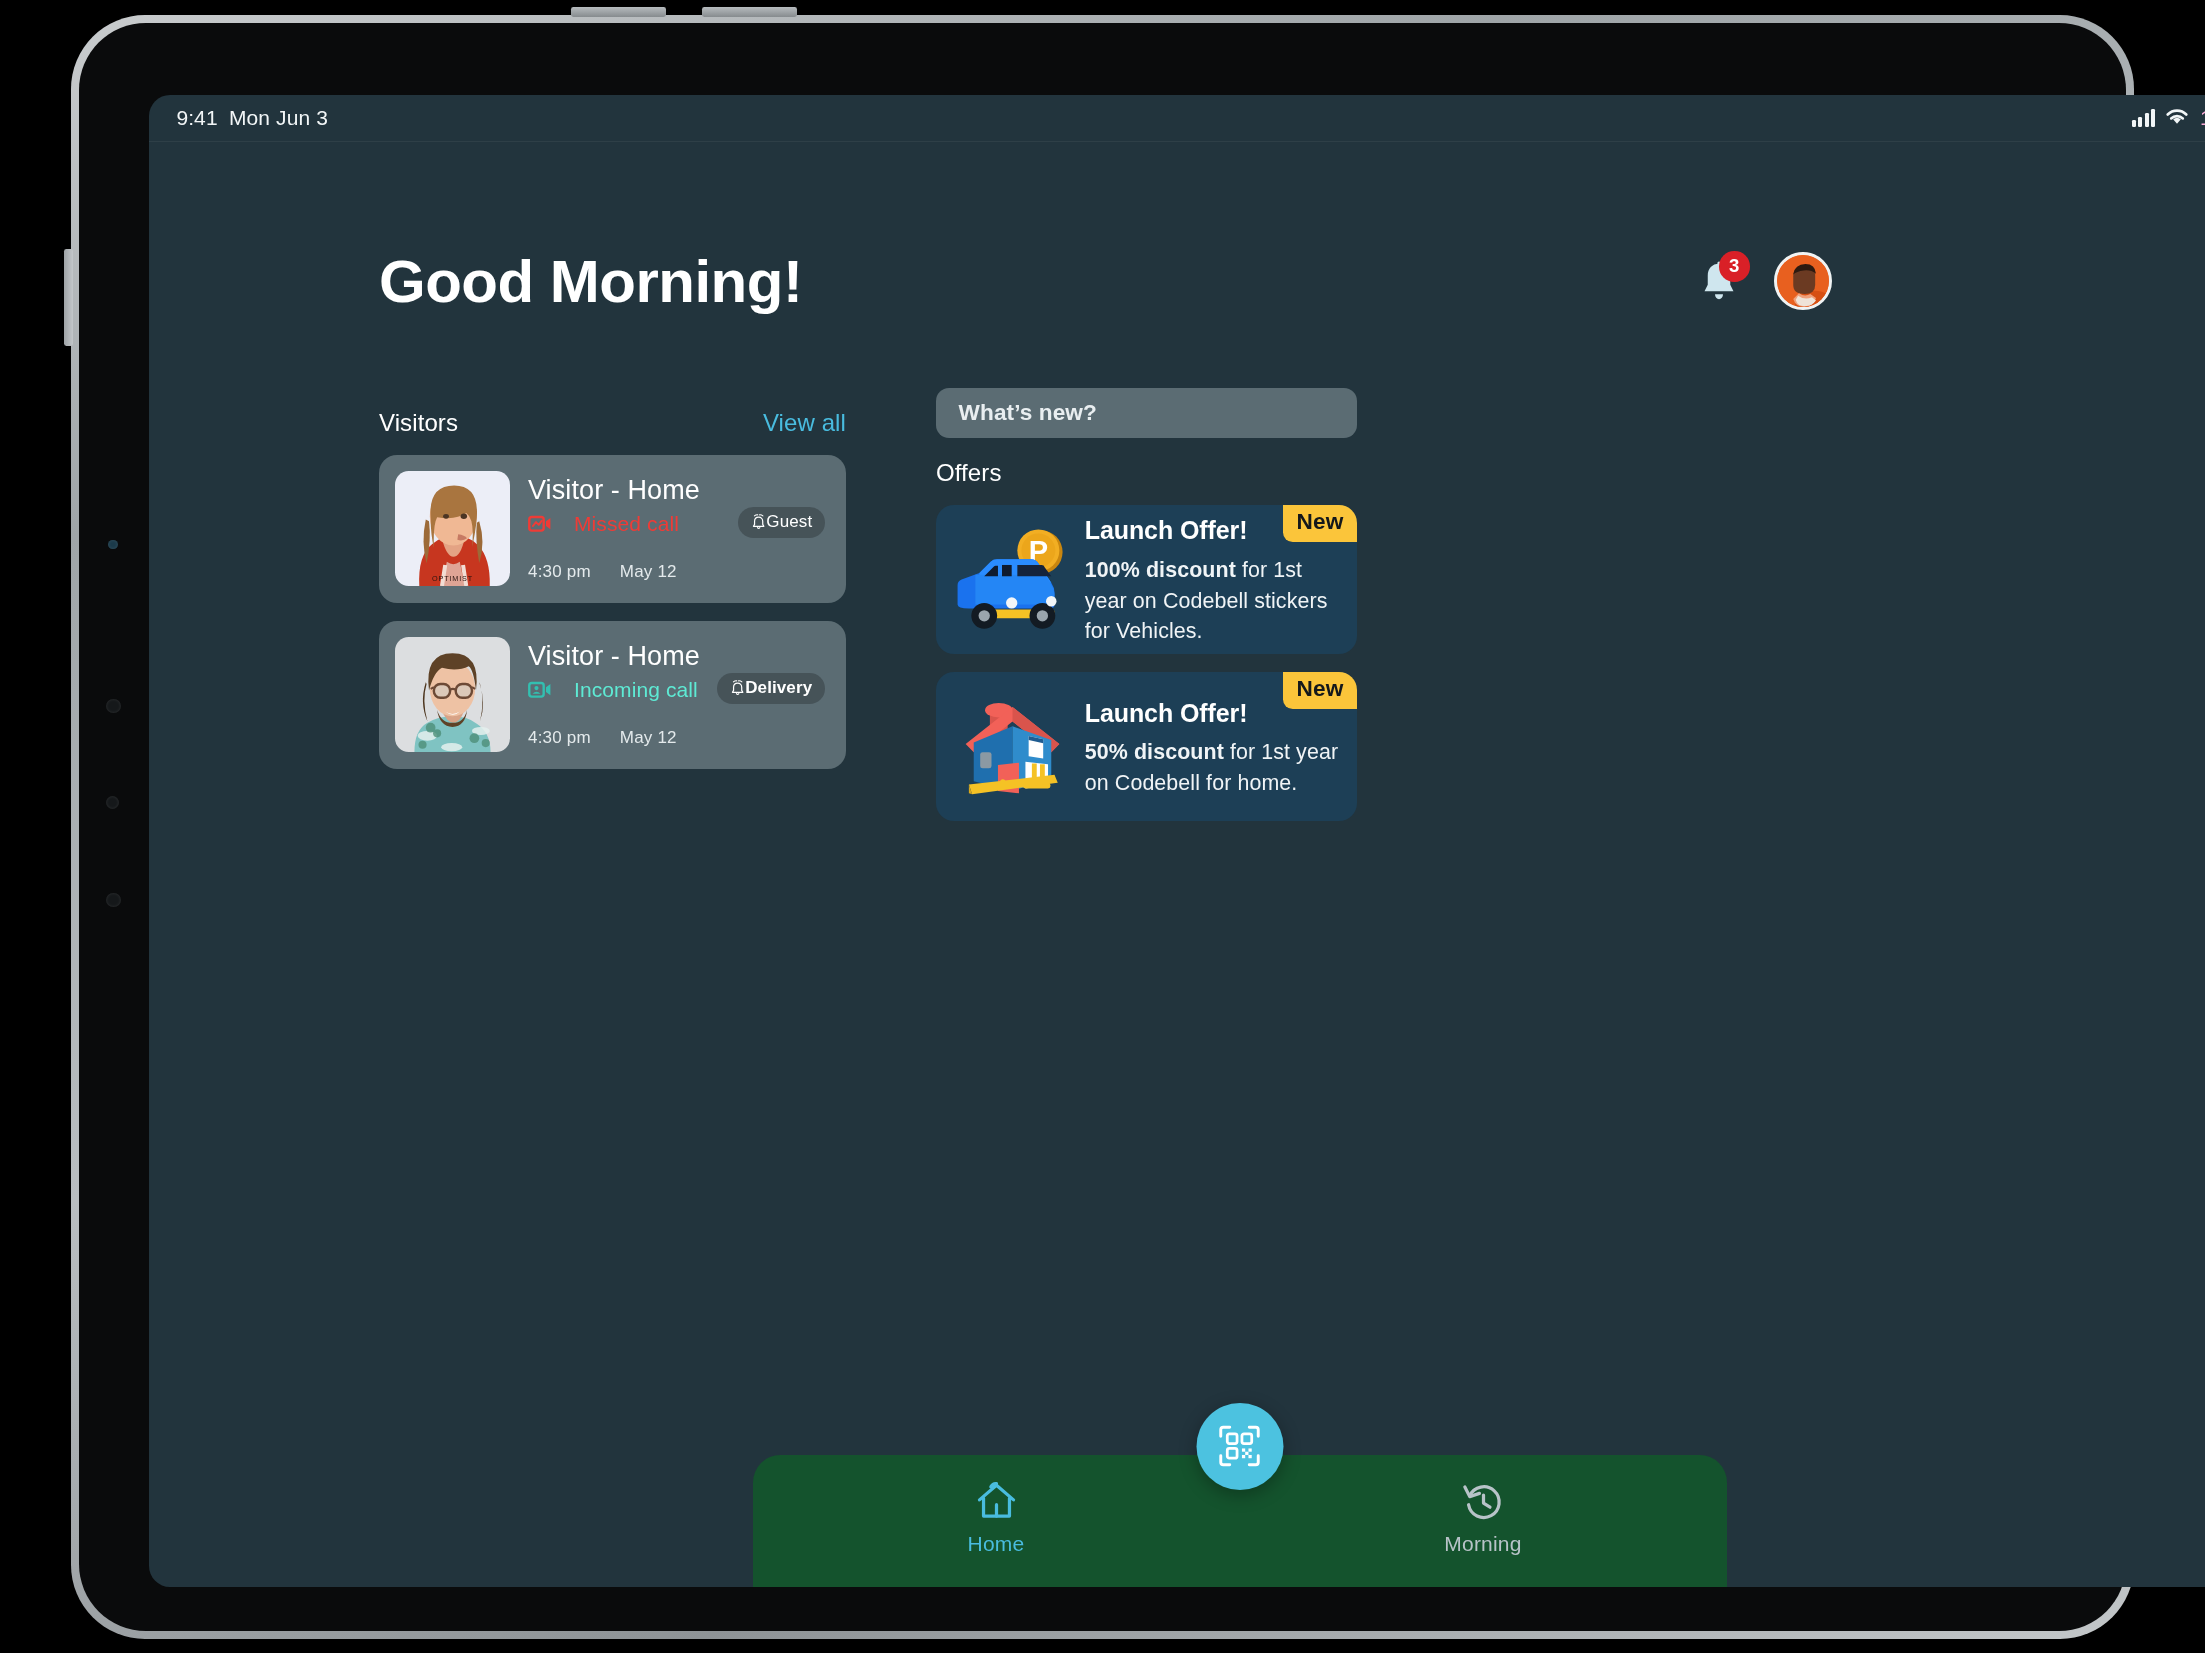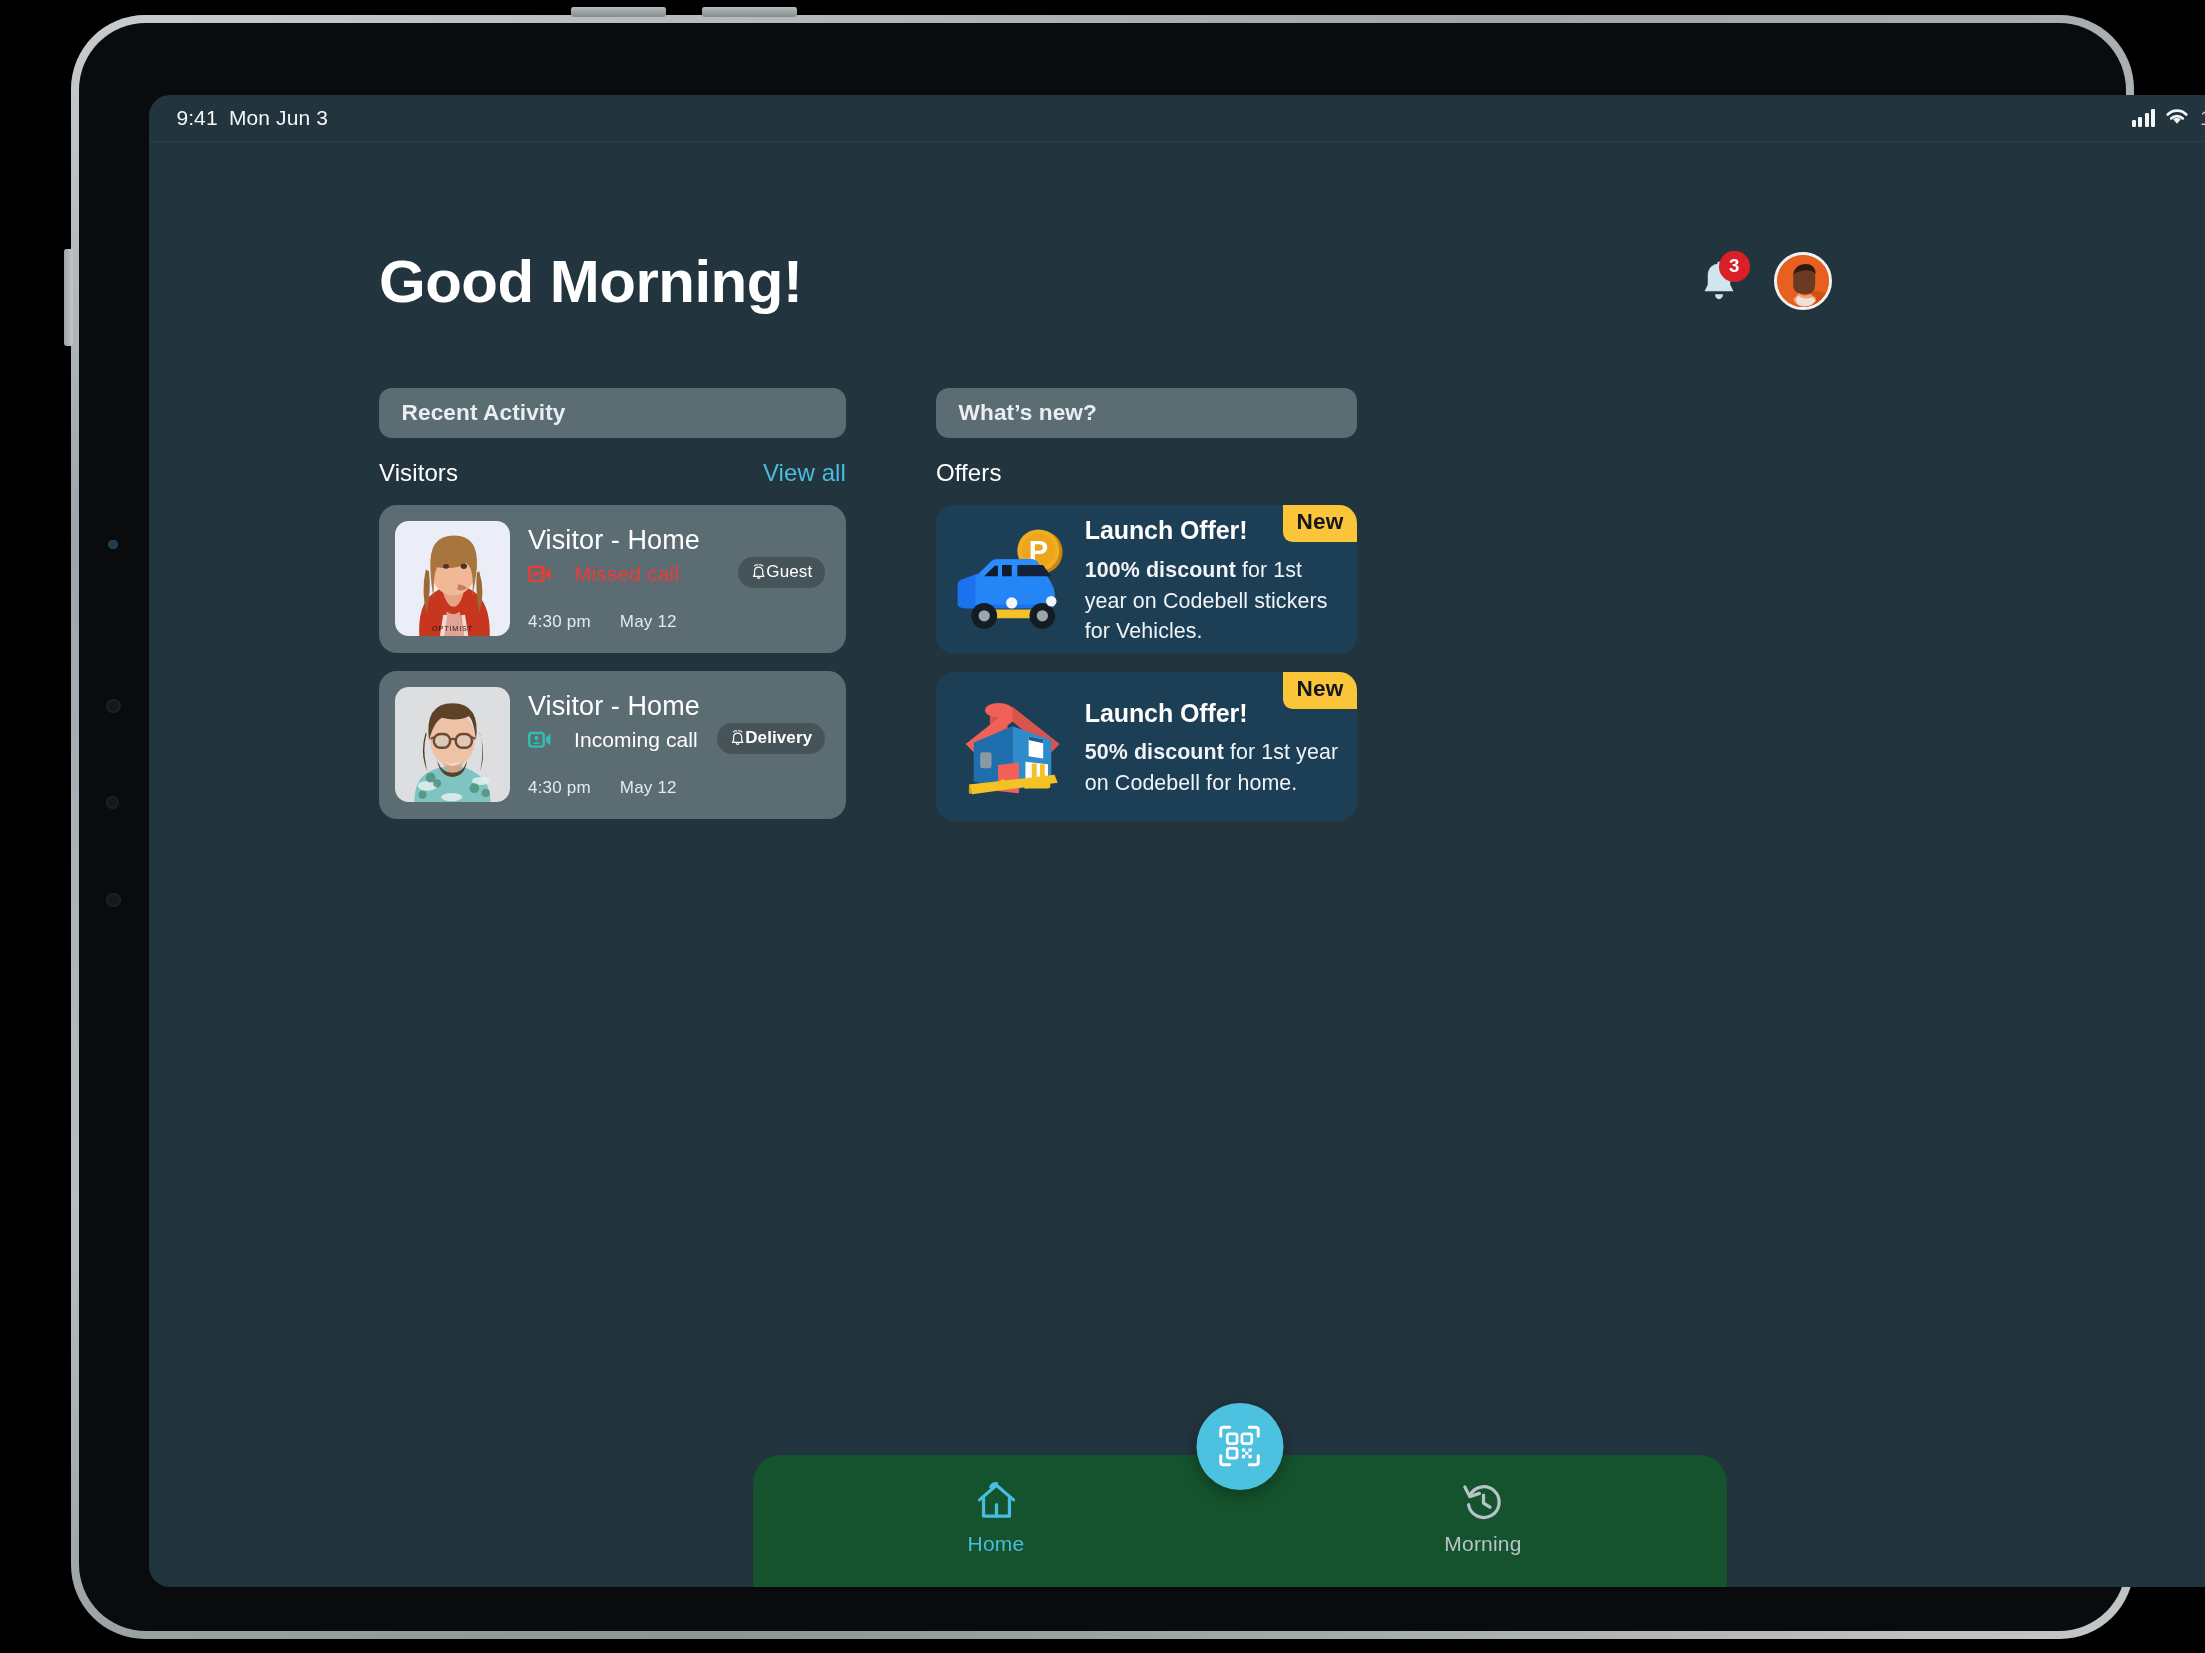--- a/index.html
+++ b/index.html
@@ -253,21 +253,21 @@
     white-space: nowrap;
   }
   .call-row {
     margin-top: 6.5px;
     display: flex;
     align-items: center;
     gap: 22px;
   }
   .call-status { font-size: 21px; letter-spacing: 0.1px; white-space: nowrap; }
   .call-missed   { color: #ef3b36; }
-  .call-incoming { color: #ffffff; }
+  .call-incoming { color: #5eead4; }
   .tag-pill {
     position: absolute;
     right: 4.8px;
     top: 32px;
     height: 31px;
     border-radius: 15.3px;
     background: rgba(0,0,0,0.23);
     display: flex;
     align-items: center;
     gap: 0;
@@ -445,21 +445,20 @@
                   <path d="M27 47 q7 5 14 1 l7 5 q-3 11-14 11 q-11 0-14-10 Z" fill="#f0a07a"></path>
                   <path d="M26 50 q8 6 17 2 l5 4 q-5 7-14 7 q-9 0-11-8 Z" fill="#efe3d8"></path>
                 </svg>
               </div>
             </div>
           </div>
         </div>
 
         <div id="col-left">
 
-          <div class="section-chip">Recent Activity</div>
 
           <div class="sub-head-row">
             <div class="sub-head">Visitors</div>
             <div class="link-view-all">View all</div>
           </div>
 
           <div class="visitor-card">
             <div class="visitor-photo">
               <svg width="115" height="115" viewBox="0 0 142 142">
                 <rect width="142" height="142" fill="#eceef7"></rect>

